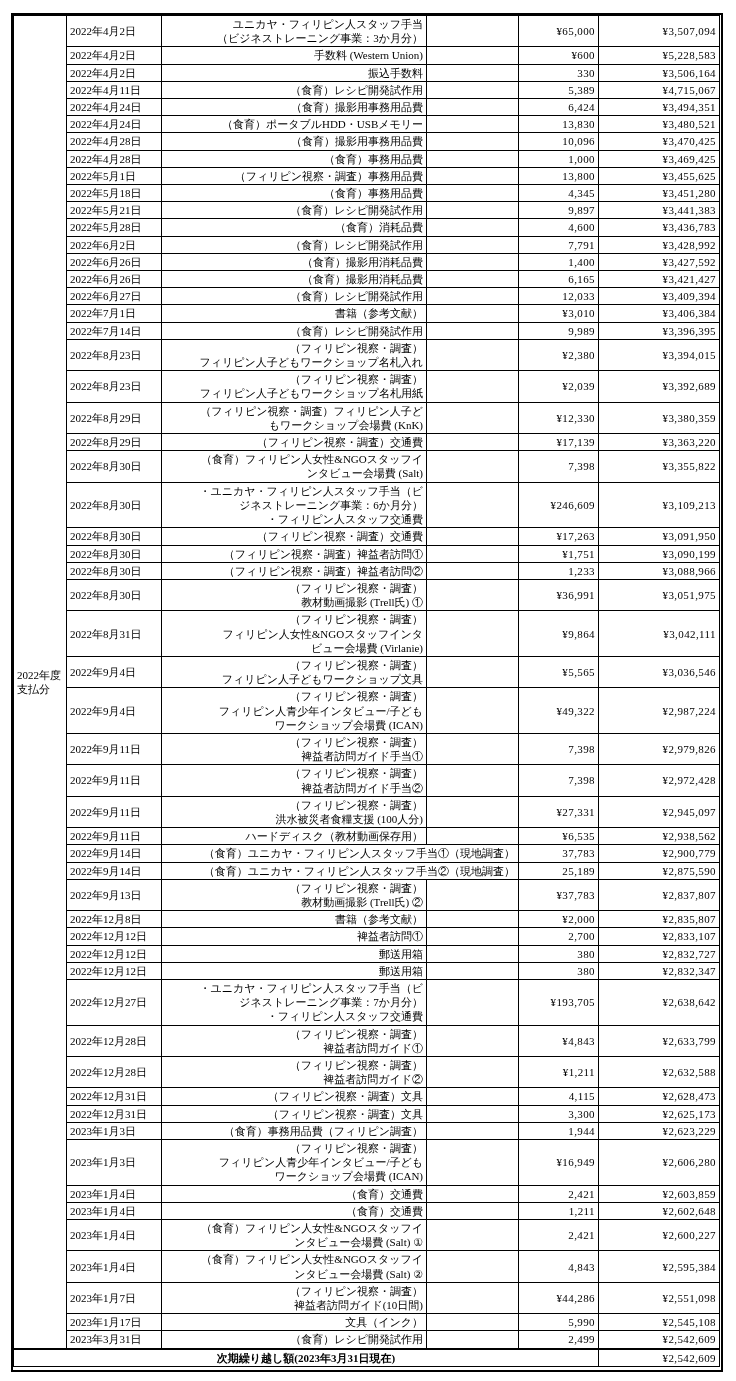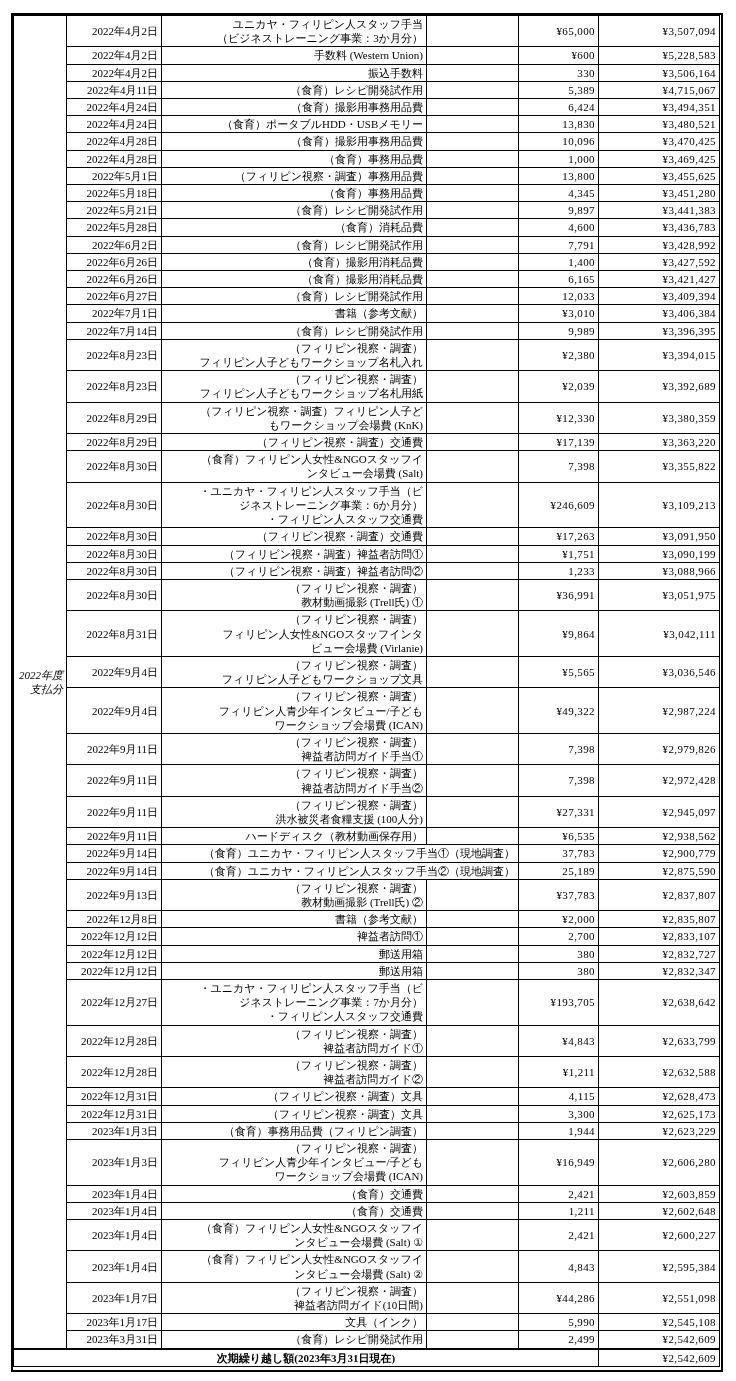--- a/index.html
+++ b/index.html
@@ -29,27 +29,25 @@
     vertical-align:middle;
     font-size:11px;
     line-height:14.2px;
     padding:1px 3px;
     overflow:visible;
     box-sizing:border-box;
   }
   td.label-cell{
     font-size:9px;
     line-height:11px;
-    text-align:right;
+    text-align:left;
     white-space:pre;
     padding:0 1px;
-    font-style:italic;
   }
   td.date-cell{
-    text-align:right;
     white-space:nowrap;
     padding-right:4px;
   }
   td.desc-cell{
     text-align:right;
     white-space:pre;
   }
   td.income-cell{background:transparent;}
   td.amount-cell, td.balance-cell{
     text-align:right;

